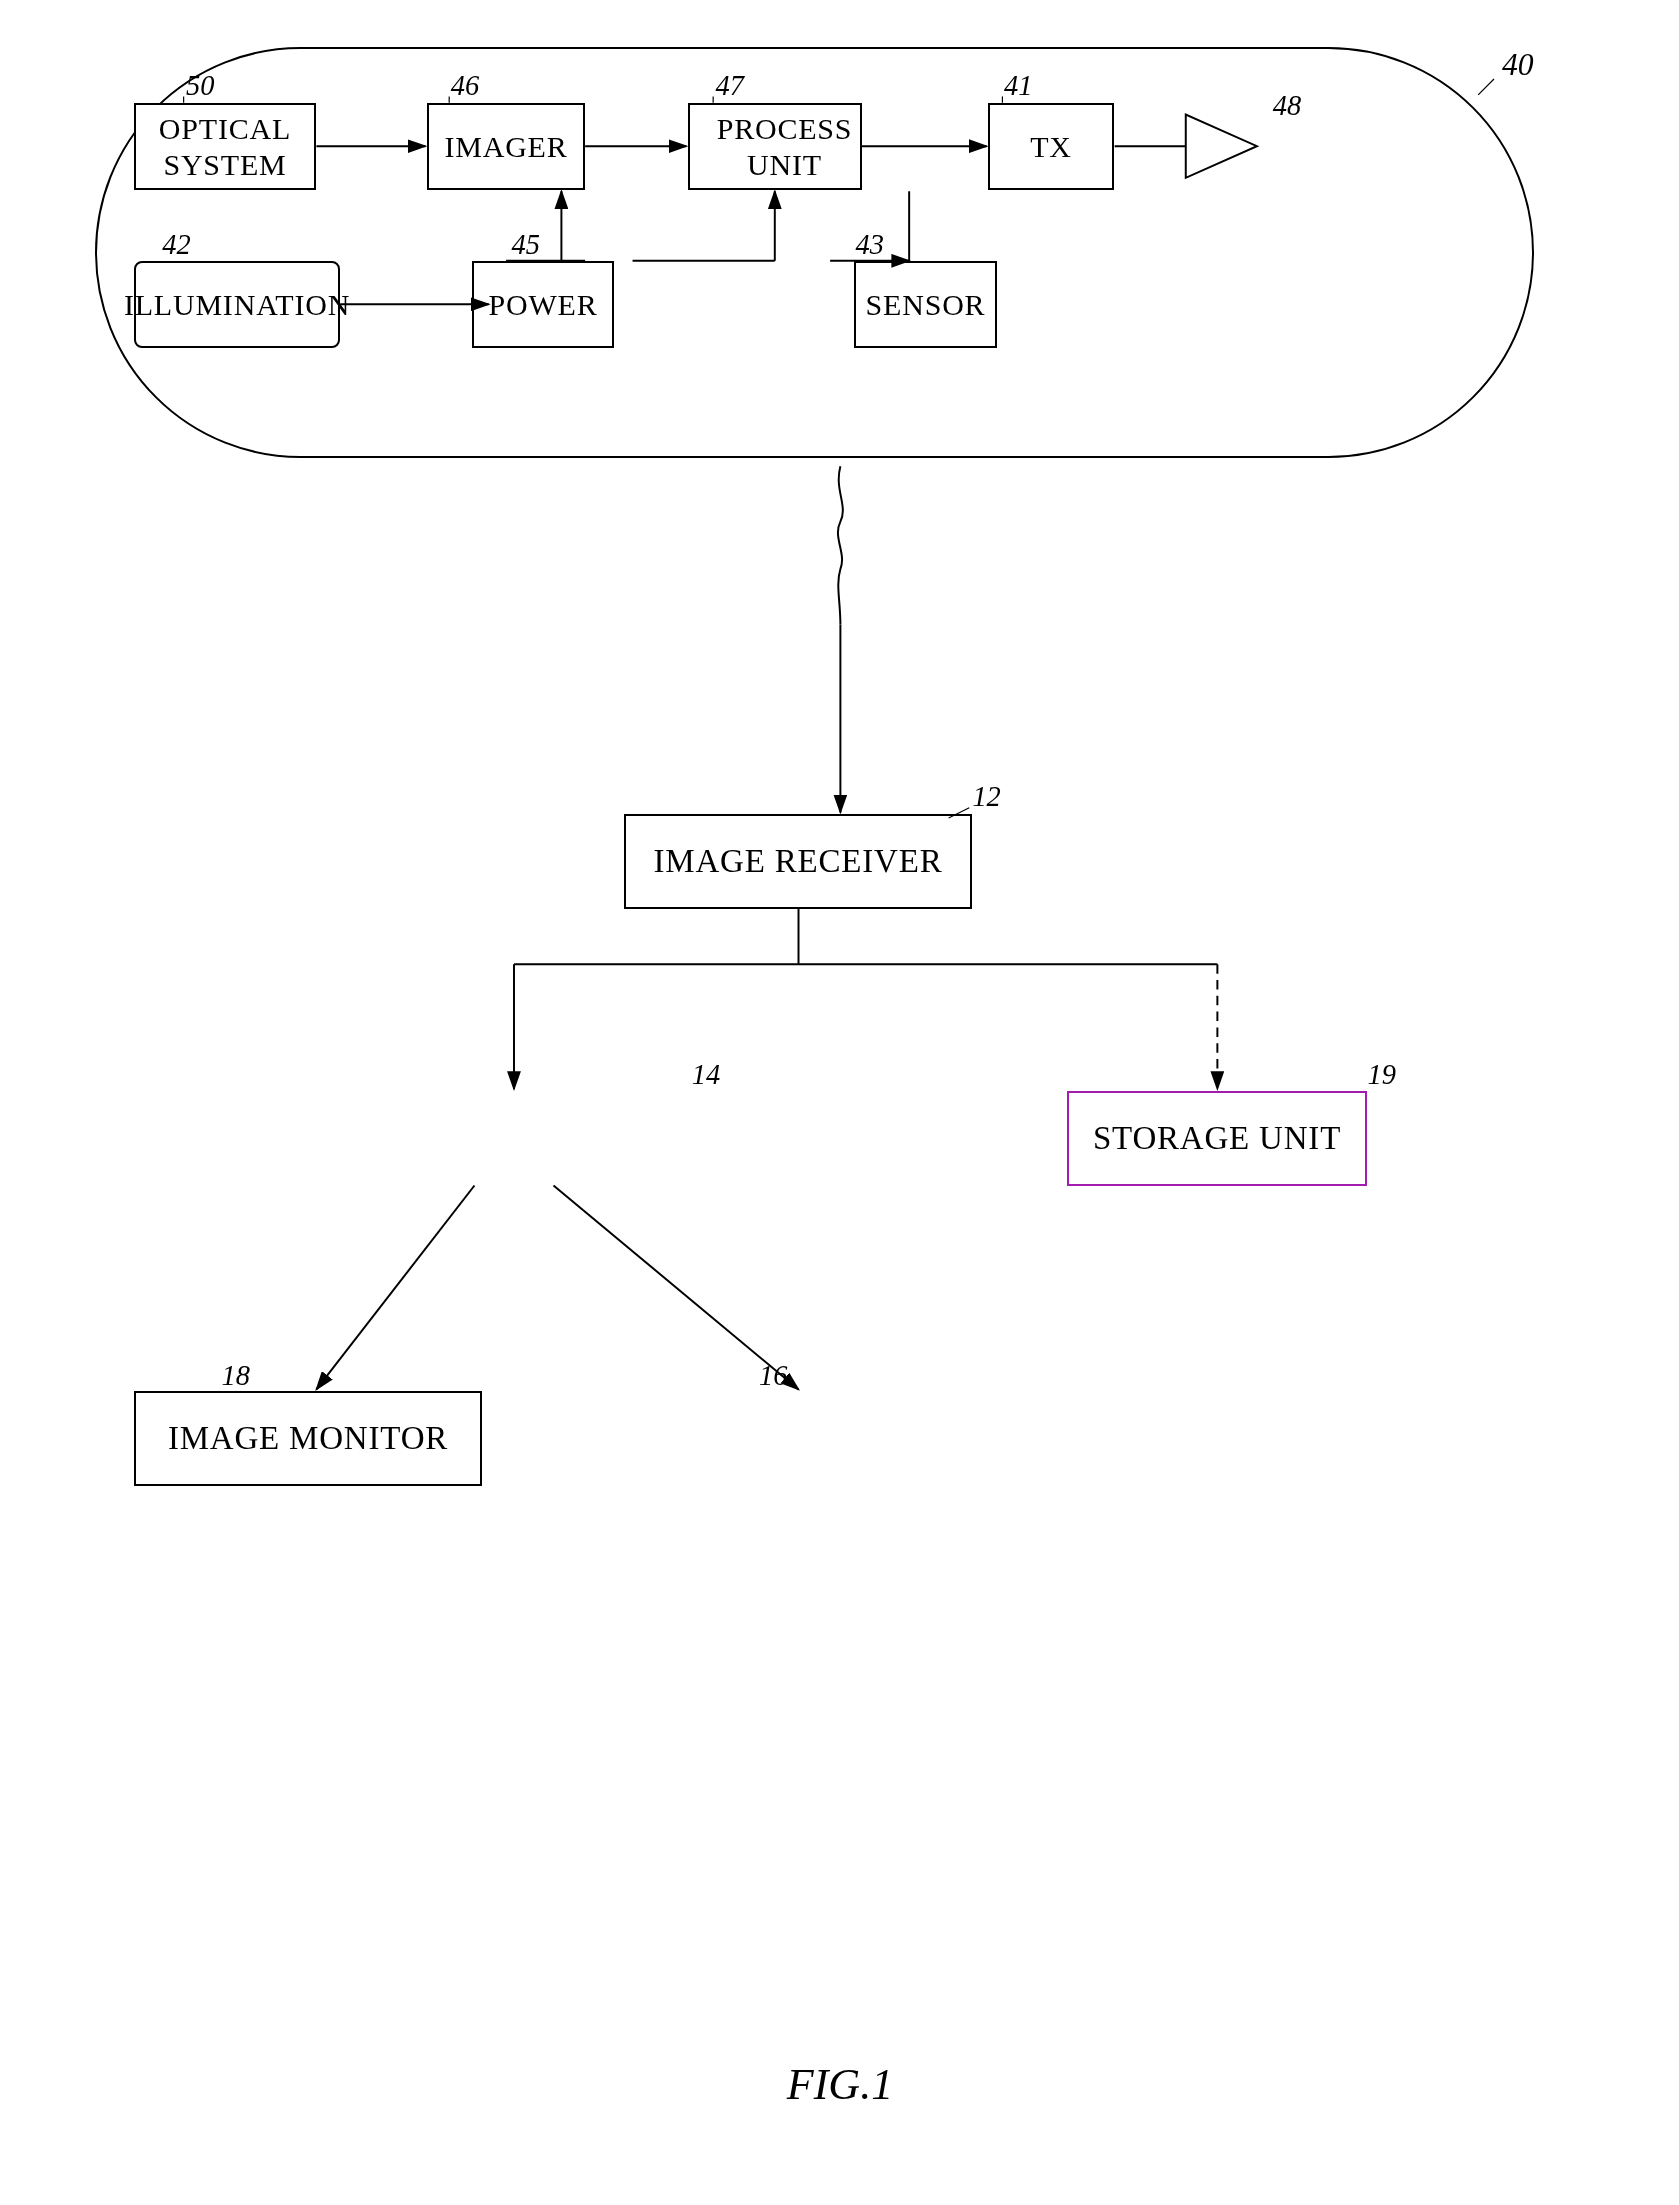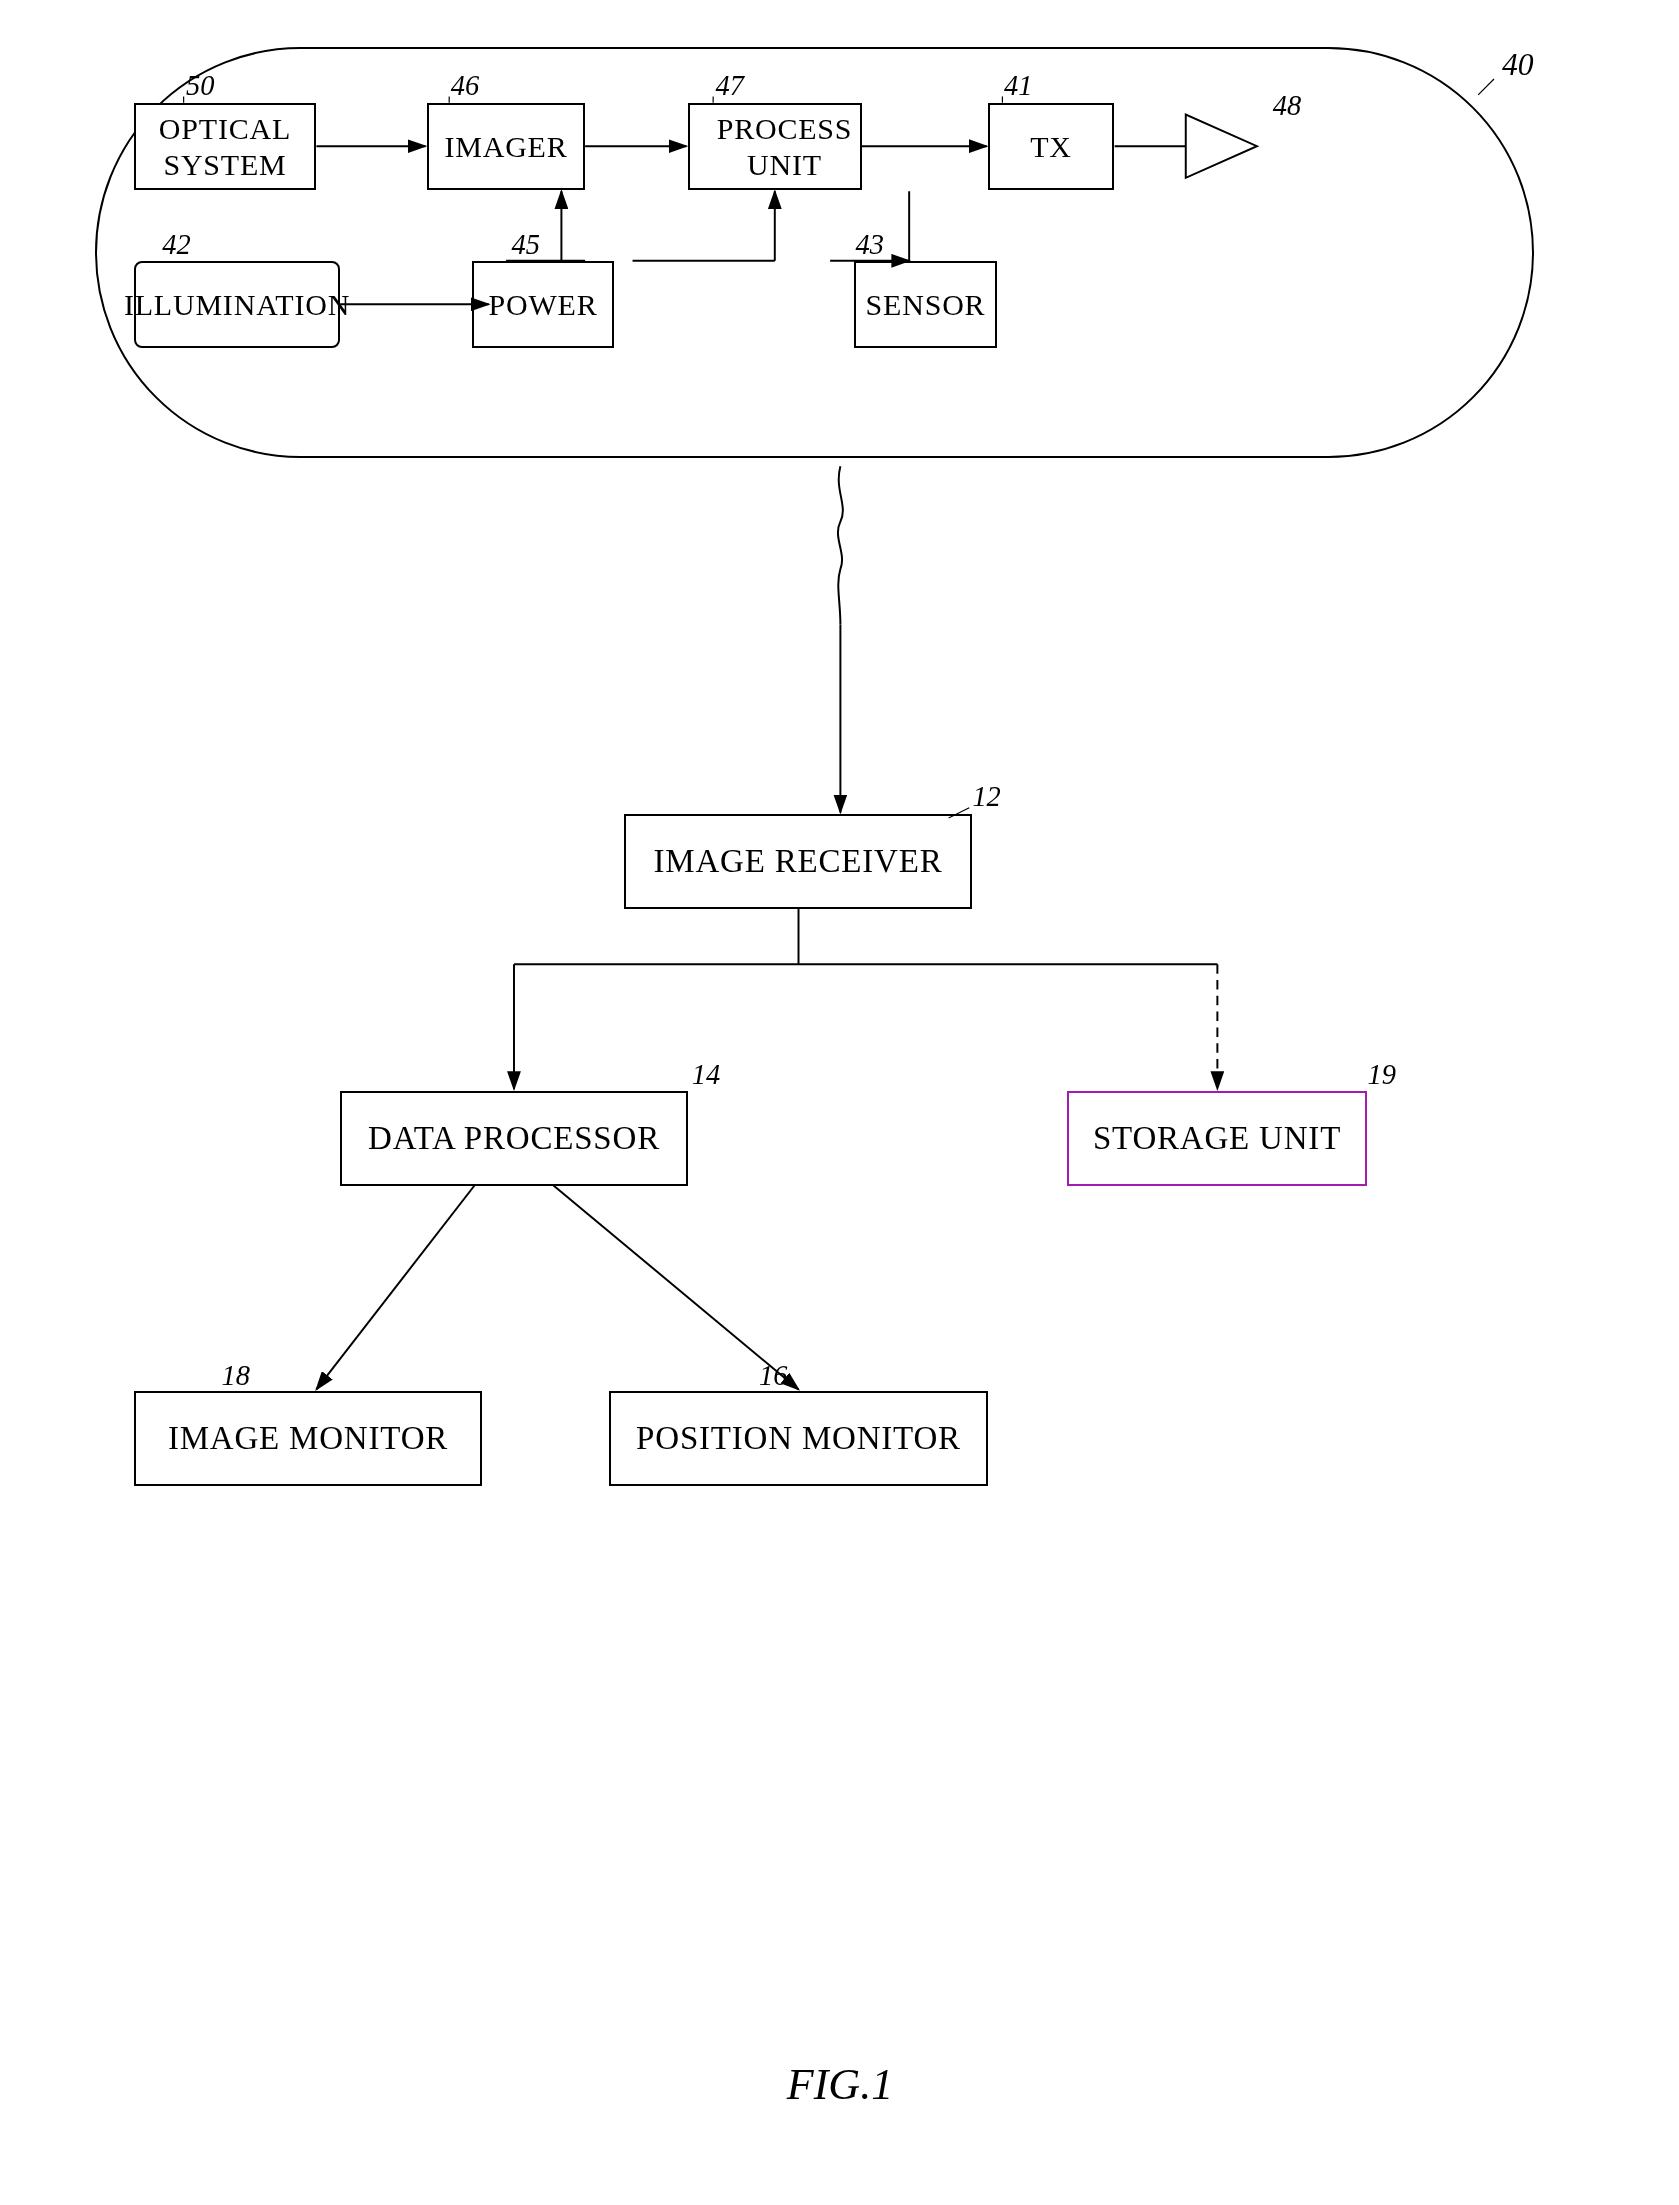--- a/index.html
+++ b/index.html
@@ -146,31 +146,25 @@
   <div class="box" id="power">
     <span>POWER</span>
   </div>
   <div class="box" id="sensor">
     <span>SENSOR</span>
   </div>
 
   <div class="box" id="image-receiver">
     <span>IMAGE RECEIVER</span>
   </div>
-  <div class="box" id="data-processor">
-    <span>DATA PROCESSOR</span>
-  </div>
   <div class="box" id="storage-unit">
     <span>STORAGE UNIT</span>
   </div>
   <div class="box" id="image-monitor">
     <span>IMAGE MONITOR</span>
-  </div>
-  <div class="box" id="position-monitor">
-    <span>POSITION MONITOR</span>
   </div>
 
   <div class="fig-label">FIG.1</div>
 
   <svg class="svg-overlay" xmlns="http://www.w3.org/2000/svg" viewBox="0 0 2125 2790" width="1680" height="2205">
     <defs>
       <marker id="arrowhead" markerWidth="10" markerHeight="7" refX="9" refY="3.5" orient="auto">
         <polygon points="0 0, 10 3.5, 0 7" fill="#000"></polygon>
       </marker>
       <marker id="arrowhead-dashed" markerWidth="10" markerHeight="7" refX="9" refY="3.5" orient="auto">

